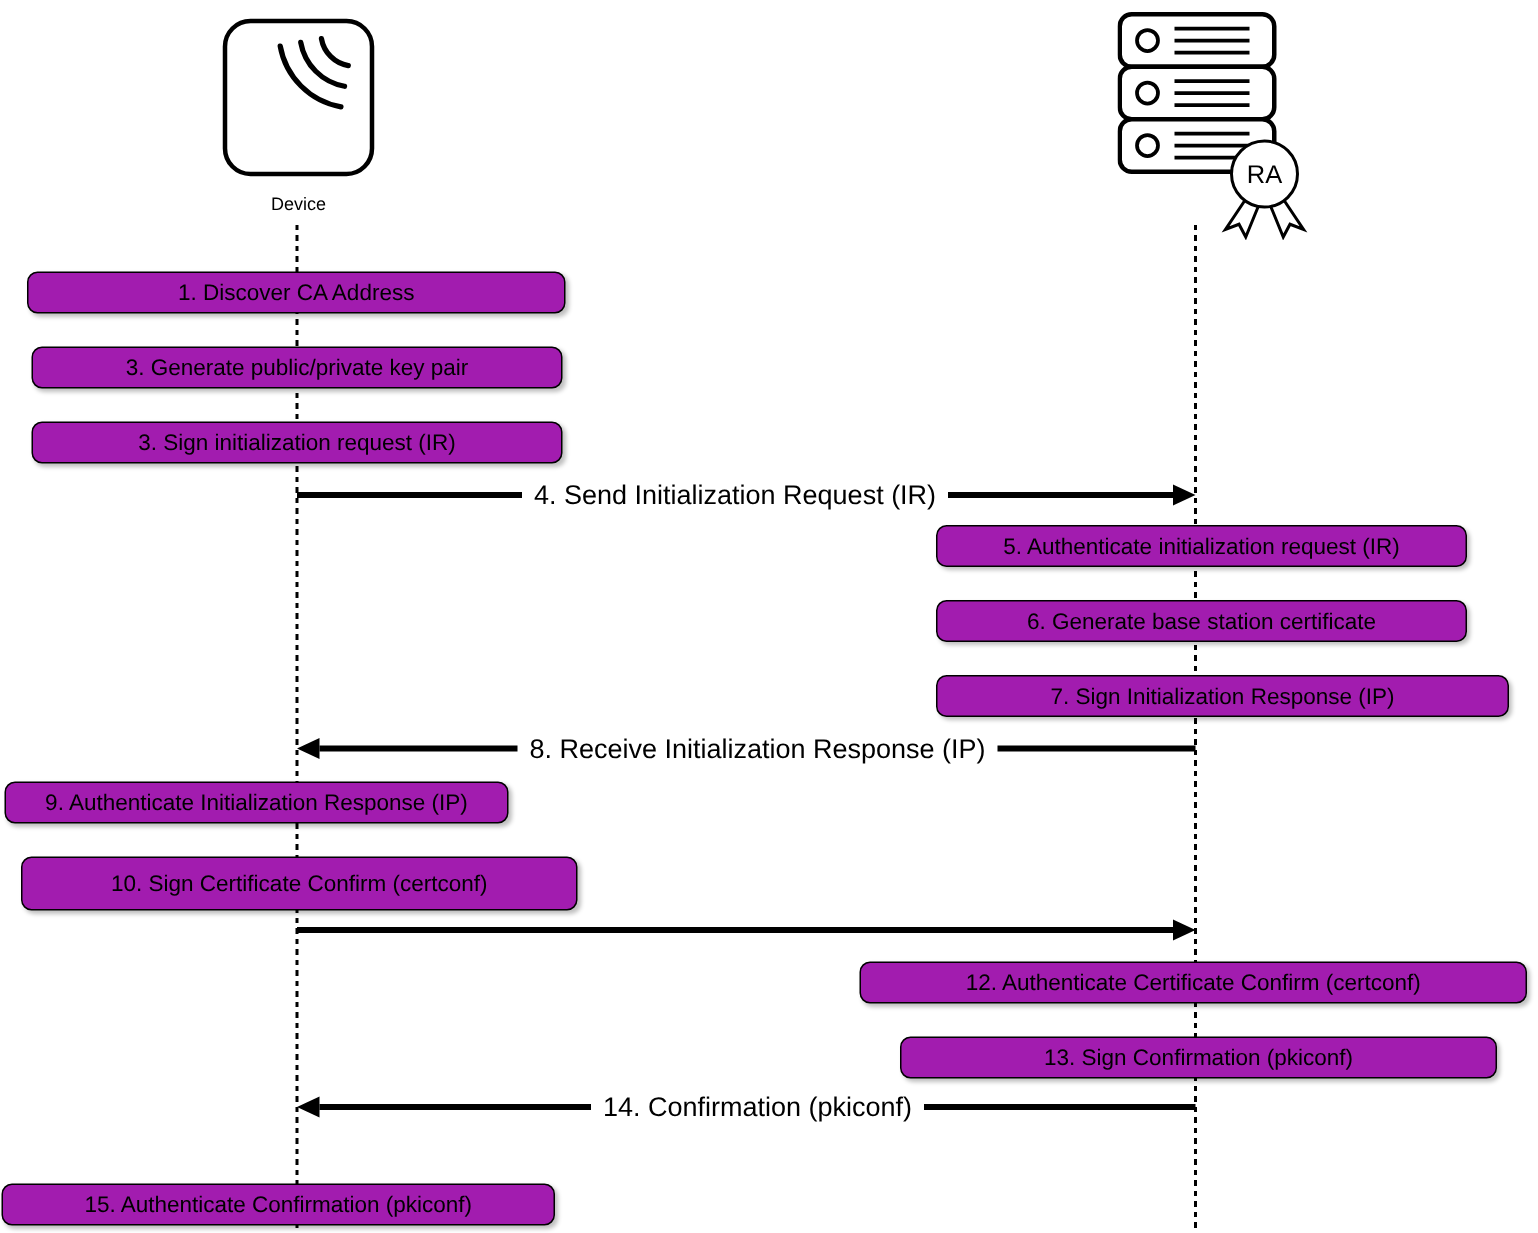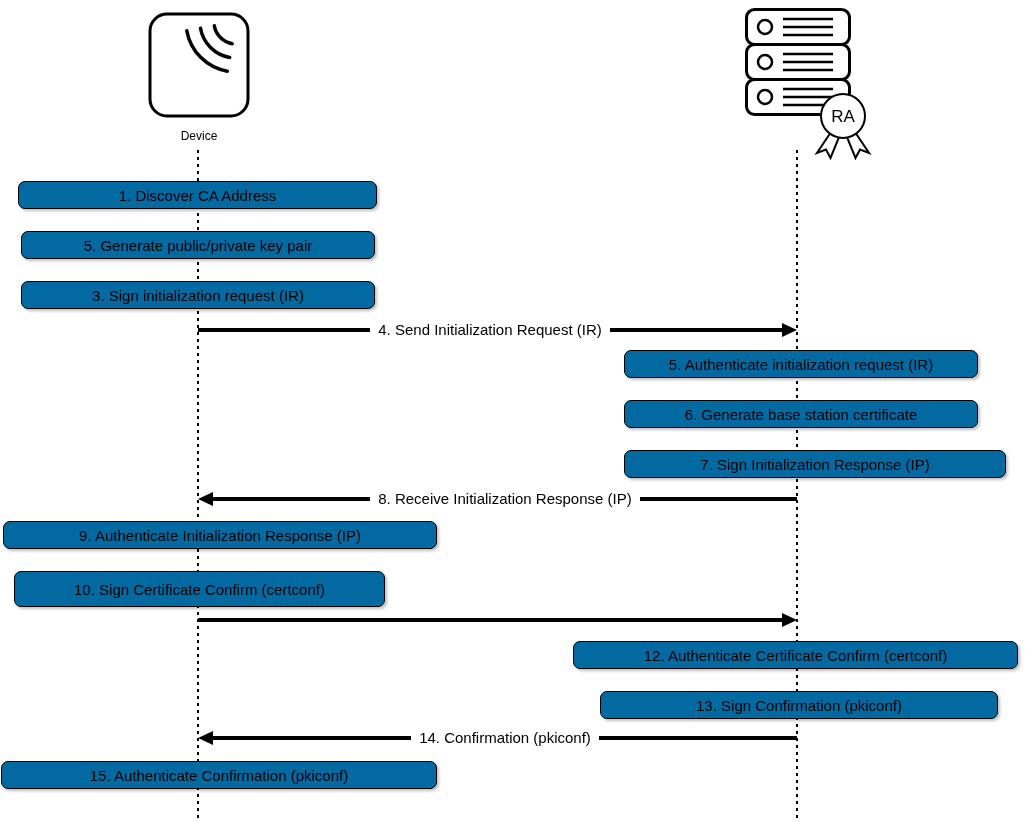--- a/index.html
+++ b/index.html
@@ -23,21 +23,21 @@
   .actor-icon { position: absolute; z-index: 1; }
   .actor-label {
     position: absolute;
     text-align: center;
     font-size: 12px;
     z-index: 1;
   }
   .step-box {
     position: absolute;
     box-sizing: border-box;
-    background: #0369a1;
+    background: #a21caf;
     border: 1.5px solid #000000;
     border-radius: 7px;
     box-shadow: 2px 2px 3px rgba(0,0,0,0.25);
     display: flex;
     align-items: center;
     justify-content: center;
     font-size: 15px;
     white-space: nowrap;
     z-index: 2;
   }
@@ -47,21 +47,21 @@
     width: 599px;
     height: 16px;
     display: flex;
     align-items: center;
     z-index: 2;
   }
   .msg .seg { flex: 1 1 0; height: 4px; background: #000; }
   .msg .msg-label {
     flex: 0 0 auto;
     padding: 0 8px;
-    font-size: 15px;
+    font-size: 18px;
     white-space: nowrap;
     line-height: 16px;
   }
   .head-right {
     width: 0; height: 0;
     border-top: 7px solid transparent;
     border-bottom: 7px solid transparent;
     border-left: 15px solid #000;
   }
   .head-left {
@@ -109,55 +109,55 @@
 
     <g>
       <path d="M 86 124 L 72 145 L 81 141.5 L 85.5 150 L 94.5 128 Z" fill="#ffffff" stroke="#000000" stroke-width="2"></path>
       <path d="M 110 124 L 124 145 L 115 141.5 L 110.5 150 L 101.5 128 Z" fill="#ffffff" stroke="#000000" stroke-width="2"></path>
       <circle cx="98" cy="108" r="22" fill="#ffffff" stroke="#000000" stroke-width="2"></circle>
       <text x="98" y="114" text-anchor="middle" font-size="17" font-family="Liberation Sans, sans-serif" fill="#000000">RA</text>
     </g>
   </svg>
 
   <div class="step-box" style="left:18px;top:181px;width:359px;height:28px">1. Discover CA Address</div>
-  <div class="step-box" style="left:21px;top:231px;width:354px;height:28px">5. Generate public/private key pair</div>
+  <div class="step-box" style="left:21px;top:231px;width:354px;height:28px">3. Generate public/private key pair</div>
   <div class="step-box" style="left:21px;top:281px;width:354px;height:28px">3. Sign initialization request (IR)</div>
 
   <div class="msg" style="top:322px">
     <div class="seg"></div>
     <div class="msg-label">4. Send Initialization Request (IR)</div>
     <div class="seg"></div>
     <div class="head-right"></div>
   </div>
 
   <div class="step-box" style="left:624px;top:350px;width:354px;height:28px">5. Authenticate initialization request (IR)</div>
   <div class="step-box" style="left:624px;top:400px;width:354px;height:28px">6. Generate base station certificate</div>
   <div class="step-box" style="left:624px;top:450px;width:382px;height:28px">7. Sign Initialization Response (IP)</div>
 
   <div class="msg" style="top:491px">
     <div class="head-left"></div>
     <div class="seg"></div>
     <div class="msg-label">8. Receive Initialization Response (IP)</div>
     <div class="seg"></div>
   </div>
 
-  <div class="step-box" style="left:3px;top:521px;width:434px;height:28px">9. Authenticate Initialization Response (IP)</div>
+  <div class="step-box" style="left:3px;top:521px;width:336px;height:28px">9. Authenticate Initialization Response (IP)</div>
   <div class="step-box" style="left:14px;top:571px;width:371px;height:36px">10. Sign Certificate Confirm (certconf)</div>
 
   <div class="msg" style="top:612px">
     <div class="seg"></div>
     <div class="seg"></div>
     <div class="head-right"></div>
   </div>
 
   <div class="step-box" style="left:573px;top:641px;width:445px;height:28px">12. Authenticate Certificate Confirm (certconf)</div>
   <div class="step-box" style="left:600px;top:691px;width:398px;height:28px">13. Sign Confirmation (pkiconf)</div>
 
   <div class="msg" style="top:730px">
     <div class="head-left"></div>
     <div class="seg"></div>
     <div class="msg-label">14. Confirmation (pkiconf)</div>
     <div class="seg"></div>
   </div>
 
-  <div class="step-box" style="left:1px;top:761px;width:436px;height:28px">15. Authenticate Confirmation (pkiconf)</div>
+  <div class="step-box" style="left:1px;top:789px;width:369px;height:28px">15. Authenticate Confirmation (pkiconf)</div>
 
 </div>
 
 </body></html>

